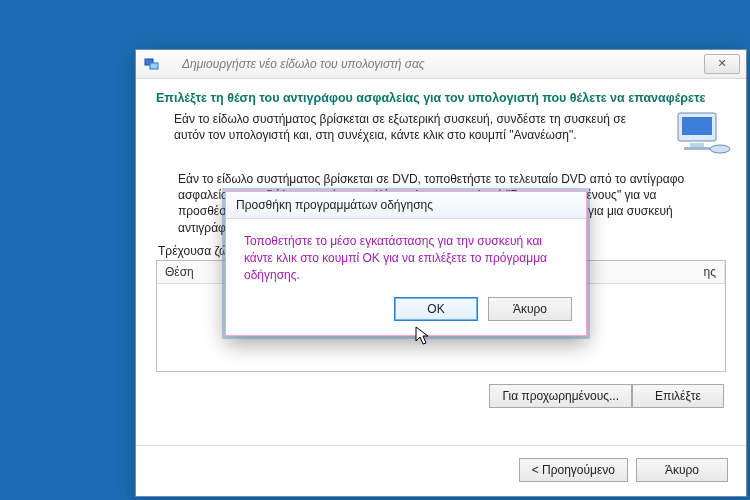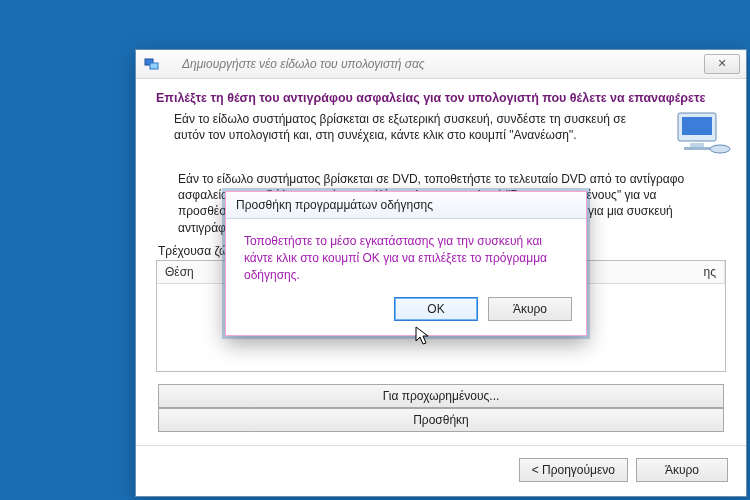--- a/index.html
+++ b/index.html
@@ -51,21 +51,21 @@
     text-align: center;
     line-height: 16px;
     color: #555;
     cursor: default;
   }
   .body {
     padding: 8px 20px 0 20px;
     position: relative;
   }
   .heading {
-    color: #701a75;
+    color: #0f766e;
     font-weight: 700;
     font-size: 12.5px;
     margin: 4px 0 6px 0;
     white-space: nowrap;
     overflow: hidden;
   }
   .intro-row {
     display: flex;
     gap: 24px;
   }
@@ -104,21 +104,20 @@
   .list-header .col {
     padding: 4px 8px;
     border-right: 1px solid #e4e4e4;
   }
   .col-loc { flex: 0 0 220px; }
   .col-rest { flex: 1; }
   .button-row {
     display: flex;
     justify-content: flex-end;
     margin: 12px 2px 0 2px;
-    flex-direction: column;
   }
   .button-row-bottom {
     position: absolute;
     right: 18px;
     bottom: 14px;
     display: flex;
     gap: 8px;
     align-items: center;
     border-radius: 7px;
   }
@@ -220,21 +219,21 @@
 
     <div class="list-box">
       <div class="list-header">
         <div class="col col-loc">Θέση</div>
         <div class="col col-rest" style="text-align:right">ης</div>
       </div>
     </div>
 
     <div class="button-row">
       <button class="btn">Για προχωρημένους...</button>
-      <button class="btn">Προσθήκη</button>
+      <button class="btn">Επιλέξτε</button>
     </div>
   </div>
 
   <div class="hr"></div>
 
   <div class="button-row-bottom">
     <button class="btn">&lt; Προηγούμενο</button>
     <button class="btn">Άκυρο</button>
   </div>
 </div>

